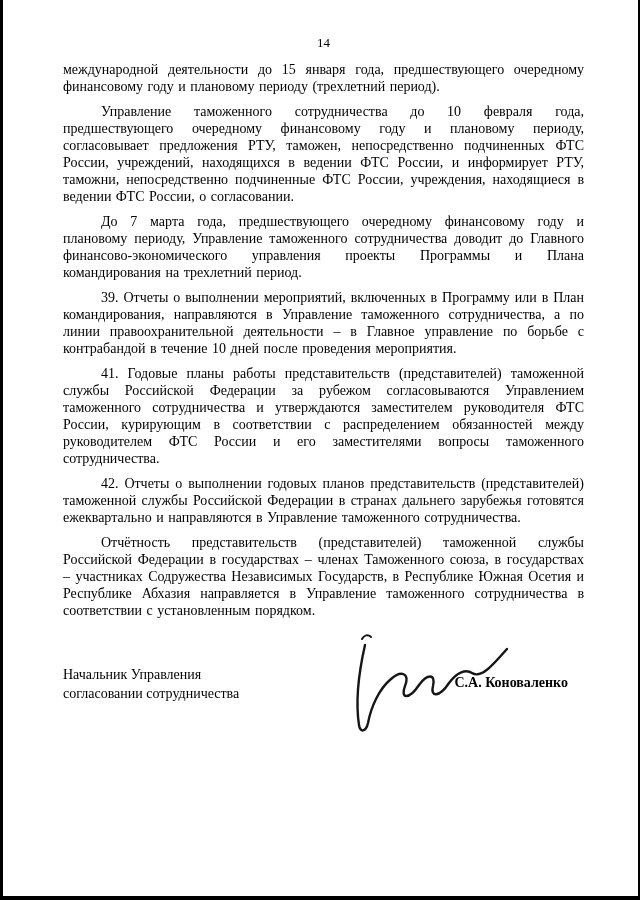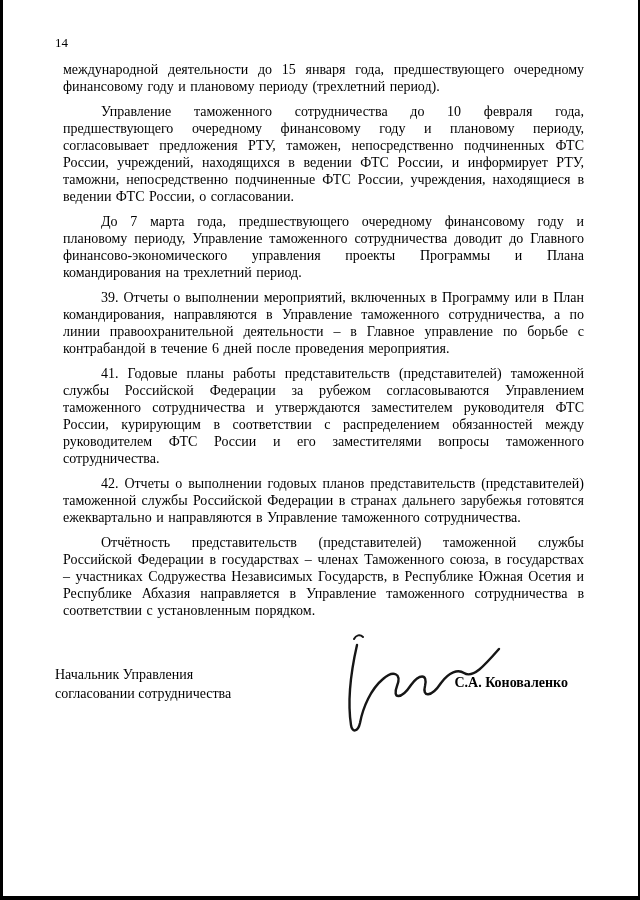--- a/index.html
+++ b/index.html
@@ -19,39 +19,41 @@
     height: 900px;
     box-sizing: border-box;
     border-left: 3px solid #000;
     border-right: 2px solid #000;
     border-bottom: 4px solid #000;
     padding: 34px 46px 0 52px;
     overflow: hidden;
     background: #fff;
   }
   .page-number {
+    text-align: center;
     font-size: 13px;
     line-height: 17px;
     margin-bottom: 10px;
   }
   .content p {
     margin: 8px;
     font-size: 14px;
     line-height: 17px;
     text-align: justify;
     text-indent: 38px;
     word-spacing: 1px;
   }
   .content p.no-indent {
     text-indent: 0;
   }
   .sig-block {
     position: relative;
     margin-top: 20px;
     height: 150px;
+    margin-left: 8px;
   }
   .sig-title {
     position: absolute;
     left: 0;
     top: 26px;
     font-size: 14px;
     line-height: 19px;
   }
   .sig-name {
     position: absolute;
@@ -73,21 +75,21 @@
 <body>
 
 <div class="page">
 
   <div class="page-number">14</div>
 
   <div class="content">
     <p class="no-indent">международной деятельности до 15 января года, предшествующего очередному финансовому году и плановому периоду (трехлетний период).</p>
     <p>Управление таможенного сотрудничества до 10 февраля года, предшествующего очередному финансовому году и плановому периоду, согласовывает предложения РТУ, таможен, непосредственно подчиненных ФТС России, учреждений, находящихся в ведении ФТС России, и информирует РТУ, таможни, непосредственно подчиненные ФТС России, учреждения, находящиеся в ведении ФТС России, о согласовании.</p>
     <p>До 7 марта года, предшествующего очередному финансовому году и плановому периоду, Управление таможенного сотрудничества доводит до Главного финансово-экономического управления проекты Программы и Плана командирования на трехлетний период.</p>
-    <p>39. Отчеты о выполнении мероприятий, включенных в Программу или в План командирования, направляются в Управление таможенного сотрудничества, а по линии правоохранительной деятельности – в Главное управление по борьбе с контрабандой в течение 6 дней после проведения мероприятия.</p>
+    <p>39. Отчеты о выполнении мероприятий, включенных в Программу или в План командирования, направляются в Управление таможенного сотрудничества, а по линии правоохранительной деятельности – в Главное управление по борьбе с контрабандой в течение 10 дней после проведения мероприятия.</p>
     <p>41. Годовые планы работы представительств (представителей) таможенной службы Российской Федерации за рубежом согласовываются Управлением таможенного сотрудничества и утверждаются заместителем руководителя ФТС России, курирующим в соответствии с распределением обязанностей между руководителем ФТС России и его заместителями вопросы таможенного сотрудничества.</p>
     <p>42. Отчеты о выполнении годовых планов представительств (представителей) таможенной службы Российской Федерации в странах дальнего зарубежья готовятся ежеквартально и направляются в Управление таможенного сотрудничества.</p>
     <p>Отчётность представительств (представителей) таможенной службы Российской Федерации в государствах – членах Таможенного союза, в государствах – участниках Содружества Независимых Государств, в Республике Южная Осетия и Республике Абхазия направляется в Управление таможенного сотрудничества в соответствии с установленным порядком.</p>
   </div>
 
   <div class="sig-block">
     <div class="sig-title">
       <div>Начальник Управления</div>
       <div>согласовании сотрудничества</div>
     </div>

